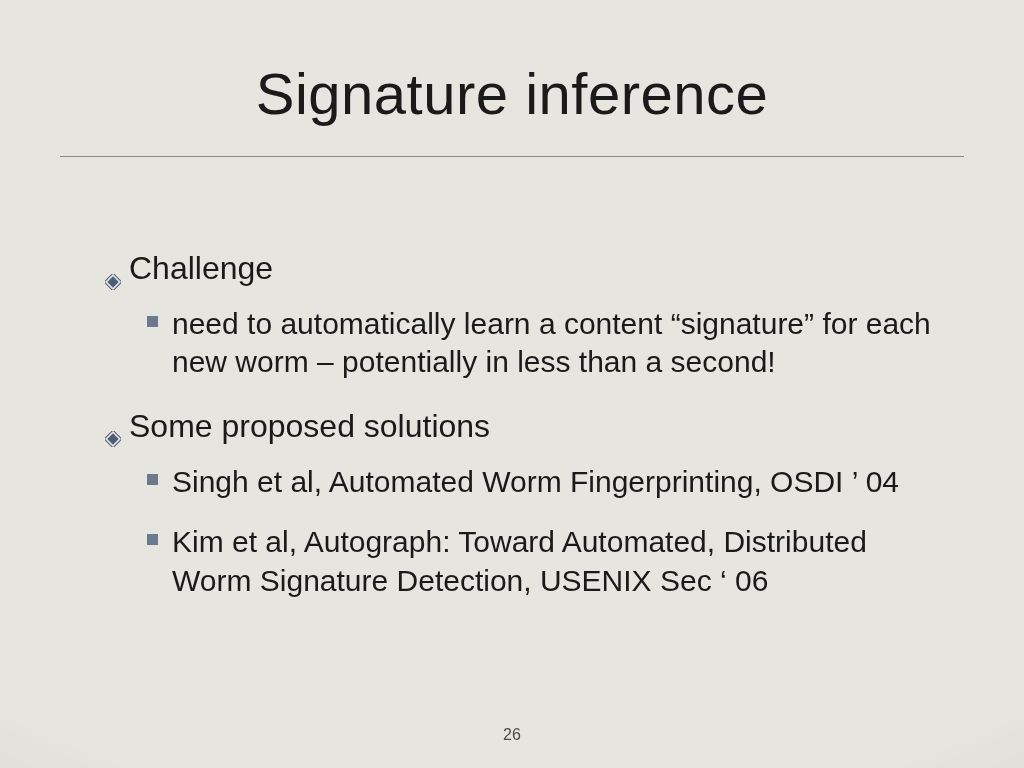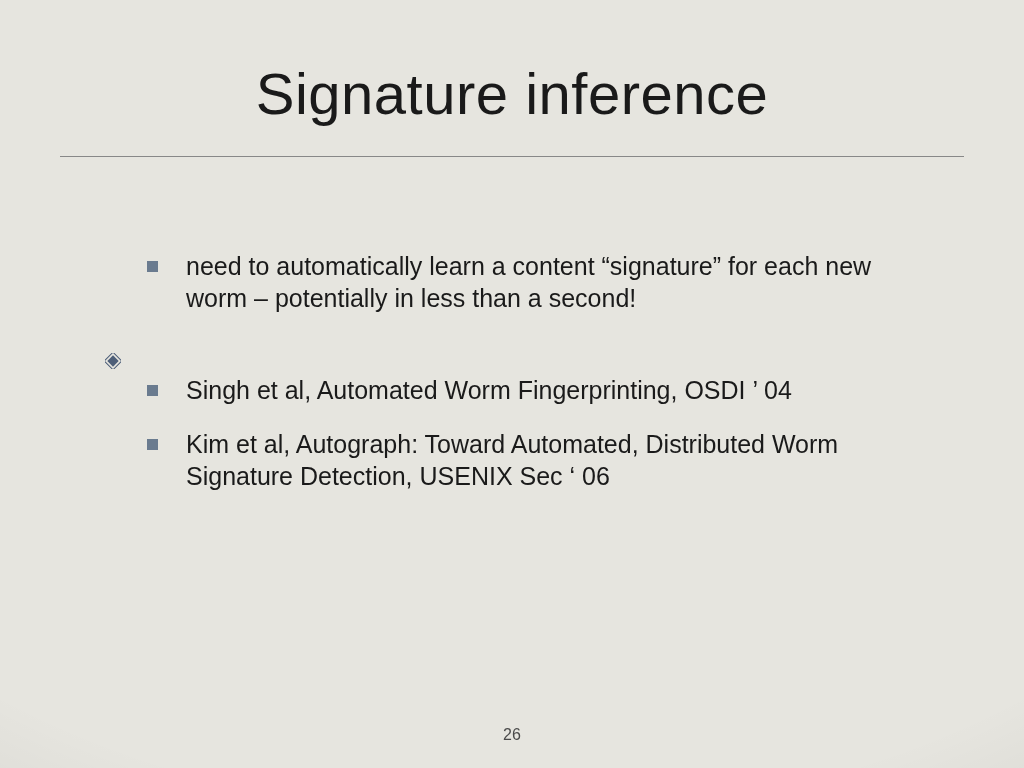--- a/index.html
+++ b/index.html
@@ -64,24 +64,23 @@
     display: inline-block;
     margin-right: 8px;
     flex-shrink: 0;
   }
   .sub-list {
     margin-left: 42px;
   }
   .sub-item {
     display: flex;
     align-items: flex-start;
-    font-size: 25px;
+    font-size: 30px;
     line-height: 1.28;
     margin-bottom: 22px;
-    gap: 14px;
   }
   .square-icon {
     width: 11px;
     height: 11px;
     background: #6a7b8f;
     flex-shrink: 0;
     margin-top: 11px;
     margin-right: 14px;
   }
   .sub-text {
@@ -102,36 +101,46 @@
 <body>
 
 <div class="slide">
 
   <div class="title">Signature inference</div>
   <hr class="title-rule">
 
   <div class="body">
 
     <div class="section">
+      <div class="section-head">
+        <span class="diamond-icon">
+          <svg viewBox="0 0 16 16" width="16" height="16">
+            <rect x="4" y="4" width="8" height="8" transform="rotate(45 8 8)" fill="#4d5e78"></rect>
+            <rect x="1.8" y="1.8" width="12.4" height="12.4" transform="rotate(45 8 8)" fill="none" stroke="#4d5e78" stroke-width="1"></rect>
+          </svg>
+        </span>
+        <span>Challenge</span>
+      </div>
       <div class="sub-list">
         <div class="sub-item">
           <span class="square-icon"></span>
           <span class="sub-text">need to automatically learn a content “signature” for each new worm – potentially in less than a second!</span>
         </div>
       </div>
     </div>
 
     <div class="section">
       <div class="section-head">
         <span class="diamond-icon">
           <svg viewBox="0 0 16 16" width="16" height="16">
             <rect x="4" y="4" width="8" height="8" transform="rotate(45 8 8)" fill="#4d5e78"></rect>
             <rect x="1.8" y="1.8" width="12.4" height="12.4" transform="rotate(45 8 8)" fill="none" stroke="#4d5e78" stroke-width="1"></rect>
           </svg>
         </span>
+        <span>Some proposed solutions</span>
       </div>
       <div class="sub-list">
         <div class="sub-item">
           <span class="square-icon"></span>
           <span class="sub-text">Singh et al, Automated Worm Fingerprinting, OSDI ’ 04</span>
         </div>
         <div class="sub-item">
           <span class="square-icon"></span>
           <span class="sub-text">Kim et al, Autograph: Toward Automated, Distributed Worm Signature Detection, USENIX Sec ‘ 06</span>
         </div>

